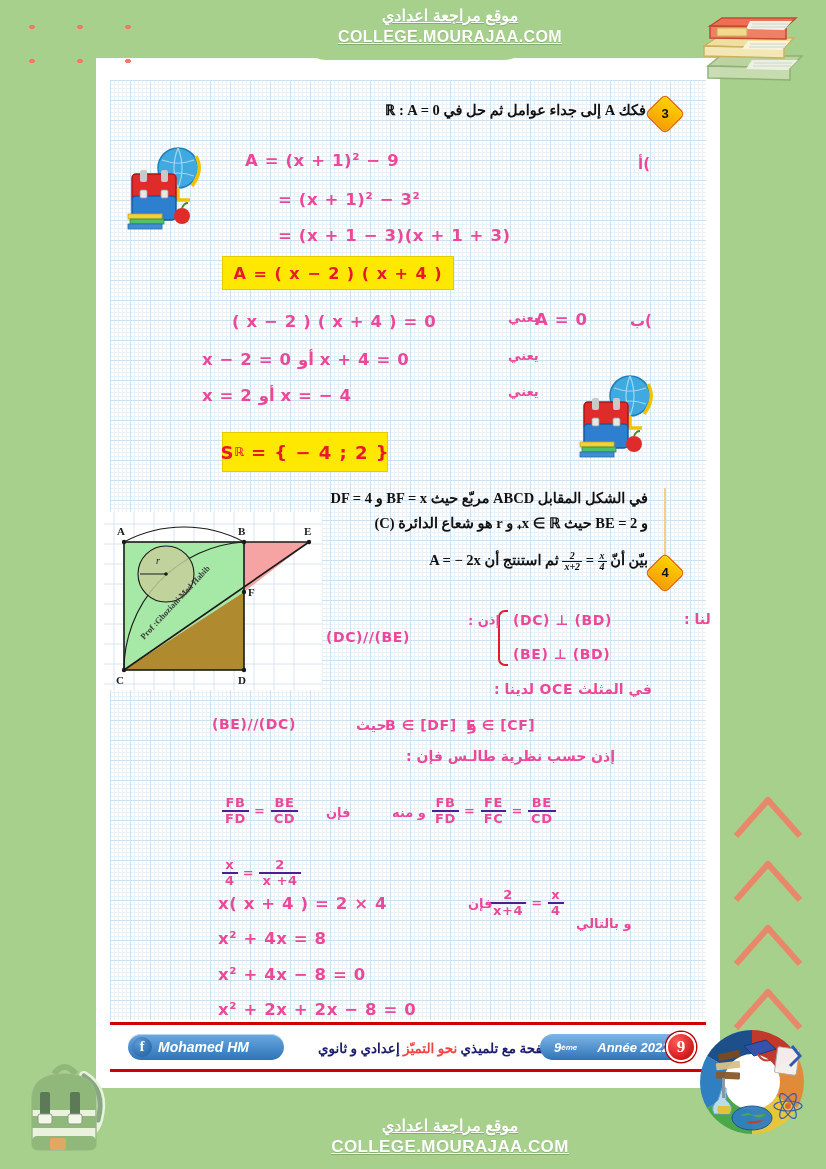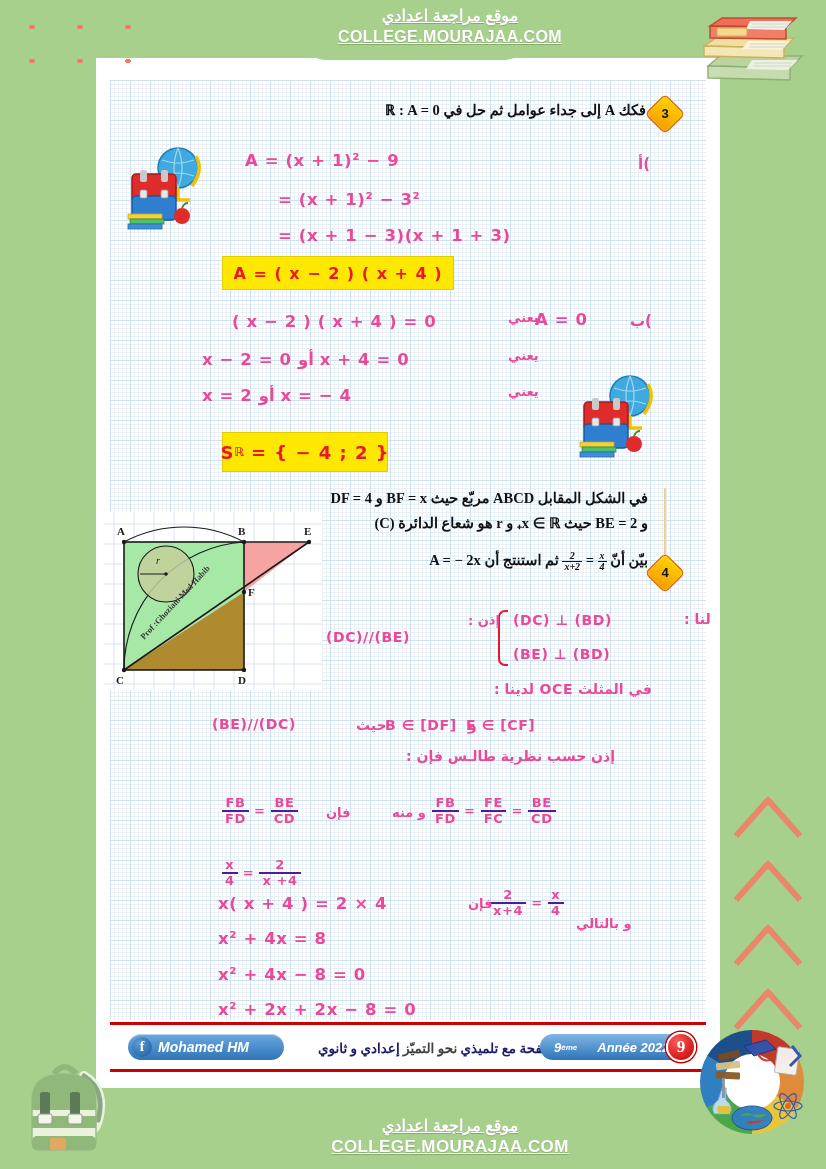--- a/index.html
+++ b/index.html
@@ -201,21 +201,21 @@
     background: radial-gradient(circle at 35% 30%,#5b9bd5,#1c5a9e);
     color:#fff; font-weight:bold; font-size:14px;
     display:flex; align-items:center; justify-content:center;
     margin-left: 4px; font-family:"Liberation Serif",serif;
   }
   .fb-center {
     position: absolute; direction: rtl; white-space: nowrap;
     font-family: "Liberation Serif", serif; font-weight: bold; font-size: 13.5px;
     color: #1b1b6b;
   }
-  .fb-center .hot { color: #404040; }
+  .fb-center .hot { color: #ef4444; }
   .fb-year {
     position: absolute; height: 26px; border-radius: 14px;
     background: linear-gradient(180deg,#7fb6e6,#2f74b8);
     color:#fff; font-style: italic; font-weight: bold; font-size: 13px;
     display:flex; align-items:center; justify-content:center; padding: 0 14px;
     white-space: nowrap;
   }
   .fb-page {
     position: absolute; width: 30px; height: 30px; border-radius: 50%;
     background: radial-gradient(circle at 35% 28%, #ff5a5a, #c00000);

